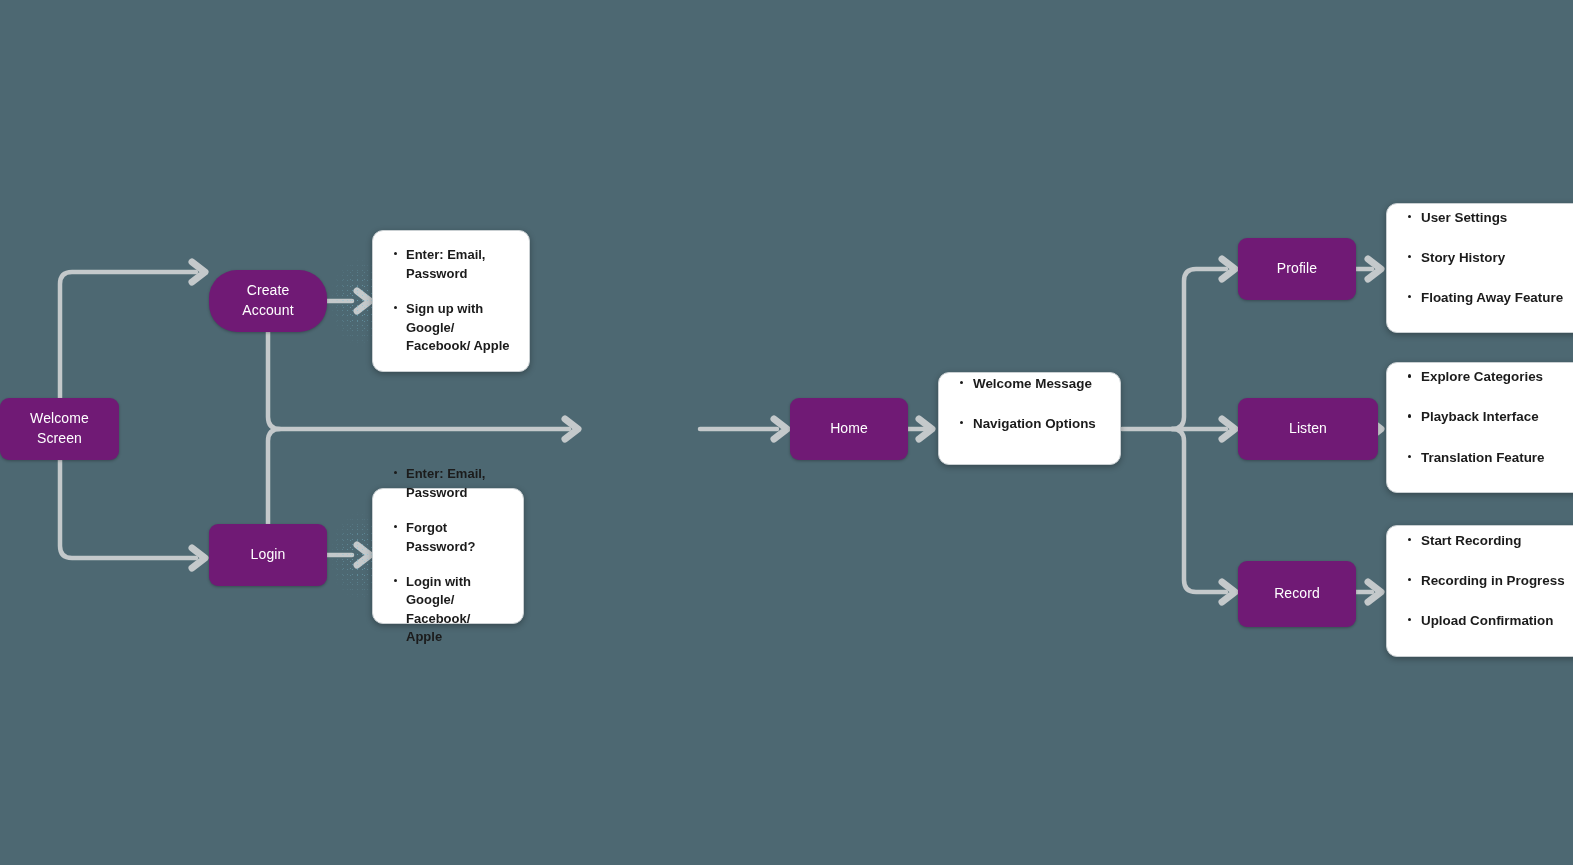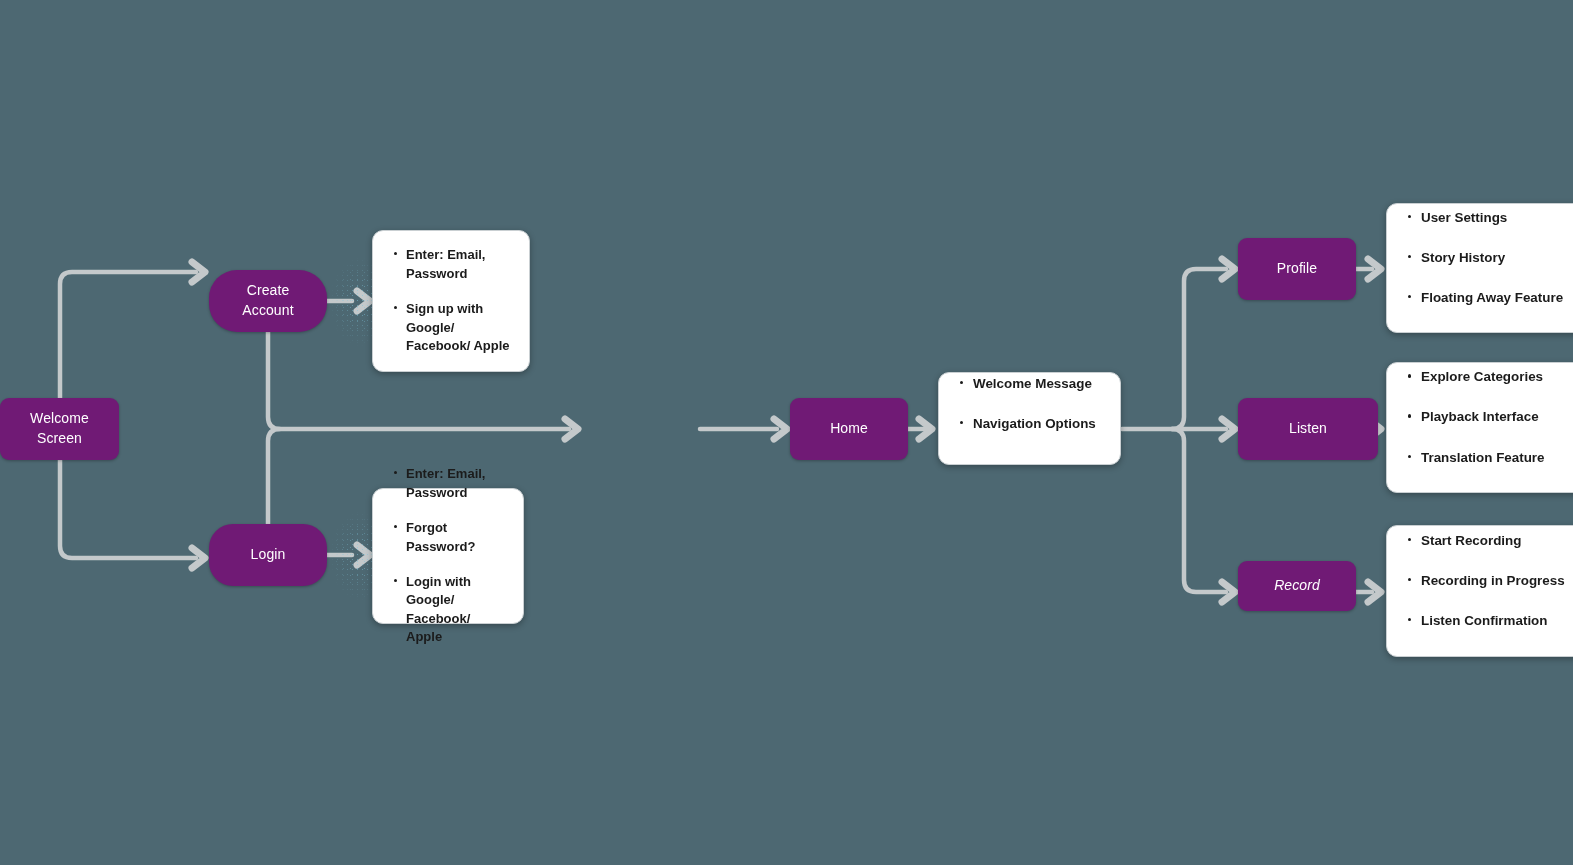--- a/index.html
+++ b/index.html
@@ -181,38 +181,38 @@
     </span>
   </div>
 
   <div class="node" style="left:209px; top:270px; width:118px; height:62px;border-radius:28px;">
     <span>
       <span>Create</span><br>
       <span>Account</span>
     </span>
   </div>
 
-  <div class="node" style="left:209px; top:524px; width:118px; height:62px;border-radius:24px;">
+  <div class="node" style="left:209px; top:524px; width:118px; height:62px;">
     <span>Login</span>
   </div>
 
 
   <div class="node" style="left:790px; top:398px; width:118px; height:62px;">
     <span>Home</span>
   </div>
 
   <div class="node" style="left:1238px; top:238px; width:118px; height:62px;">
     <span>Profile</span>
   </div>
 
   <div class="node" style="left:1238px; top:398px; width:140px; height:62px;">
     <span>Listen</span>
   </div>
 
-  <div class="node" style="left:1238px; top:561px; width:118px; height:50px;font-style:italic;">
+  <div class="node" style="left:1238px; top:561px; width:118px; height:66px;">
     <span>Record</span>
   </div>
 
   <div class="card" style="left:372px; top:230px; width:158px; height:142px;">
     <ul>
       <li>Enter: Email, Password</li>
       <li>
         <span>Sign up with Google/</span><br>
         <span>Facebook/ Apple</span>
       </li>
@@ -250,17 +250,17 @@
       <li>Explore Categories</li>
       <li>Playback Interface</li>
       <li>Translation Feature</li>
     </ul>
   </div>
 
   <div class="card lg" style="left:1386px; top:525px; width:205px; height:132px;">
     <ul>
       <li>Start Recording</li>
       <li>Recording in Progress</li>
-      <li>Listen Confirmation</li>
+      <li>Upload Confirmation</li>
     </ul>
   </div>
 
 </div>
 
 </body></html>

